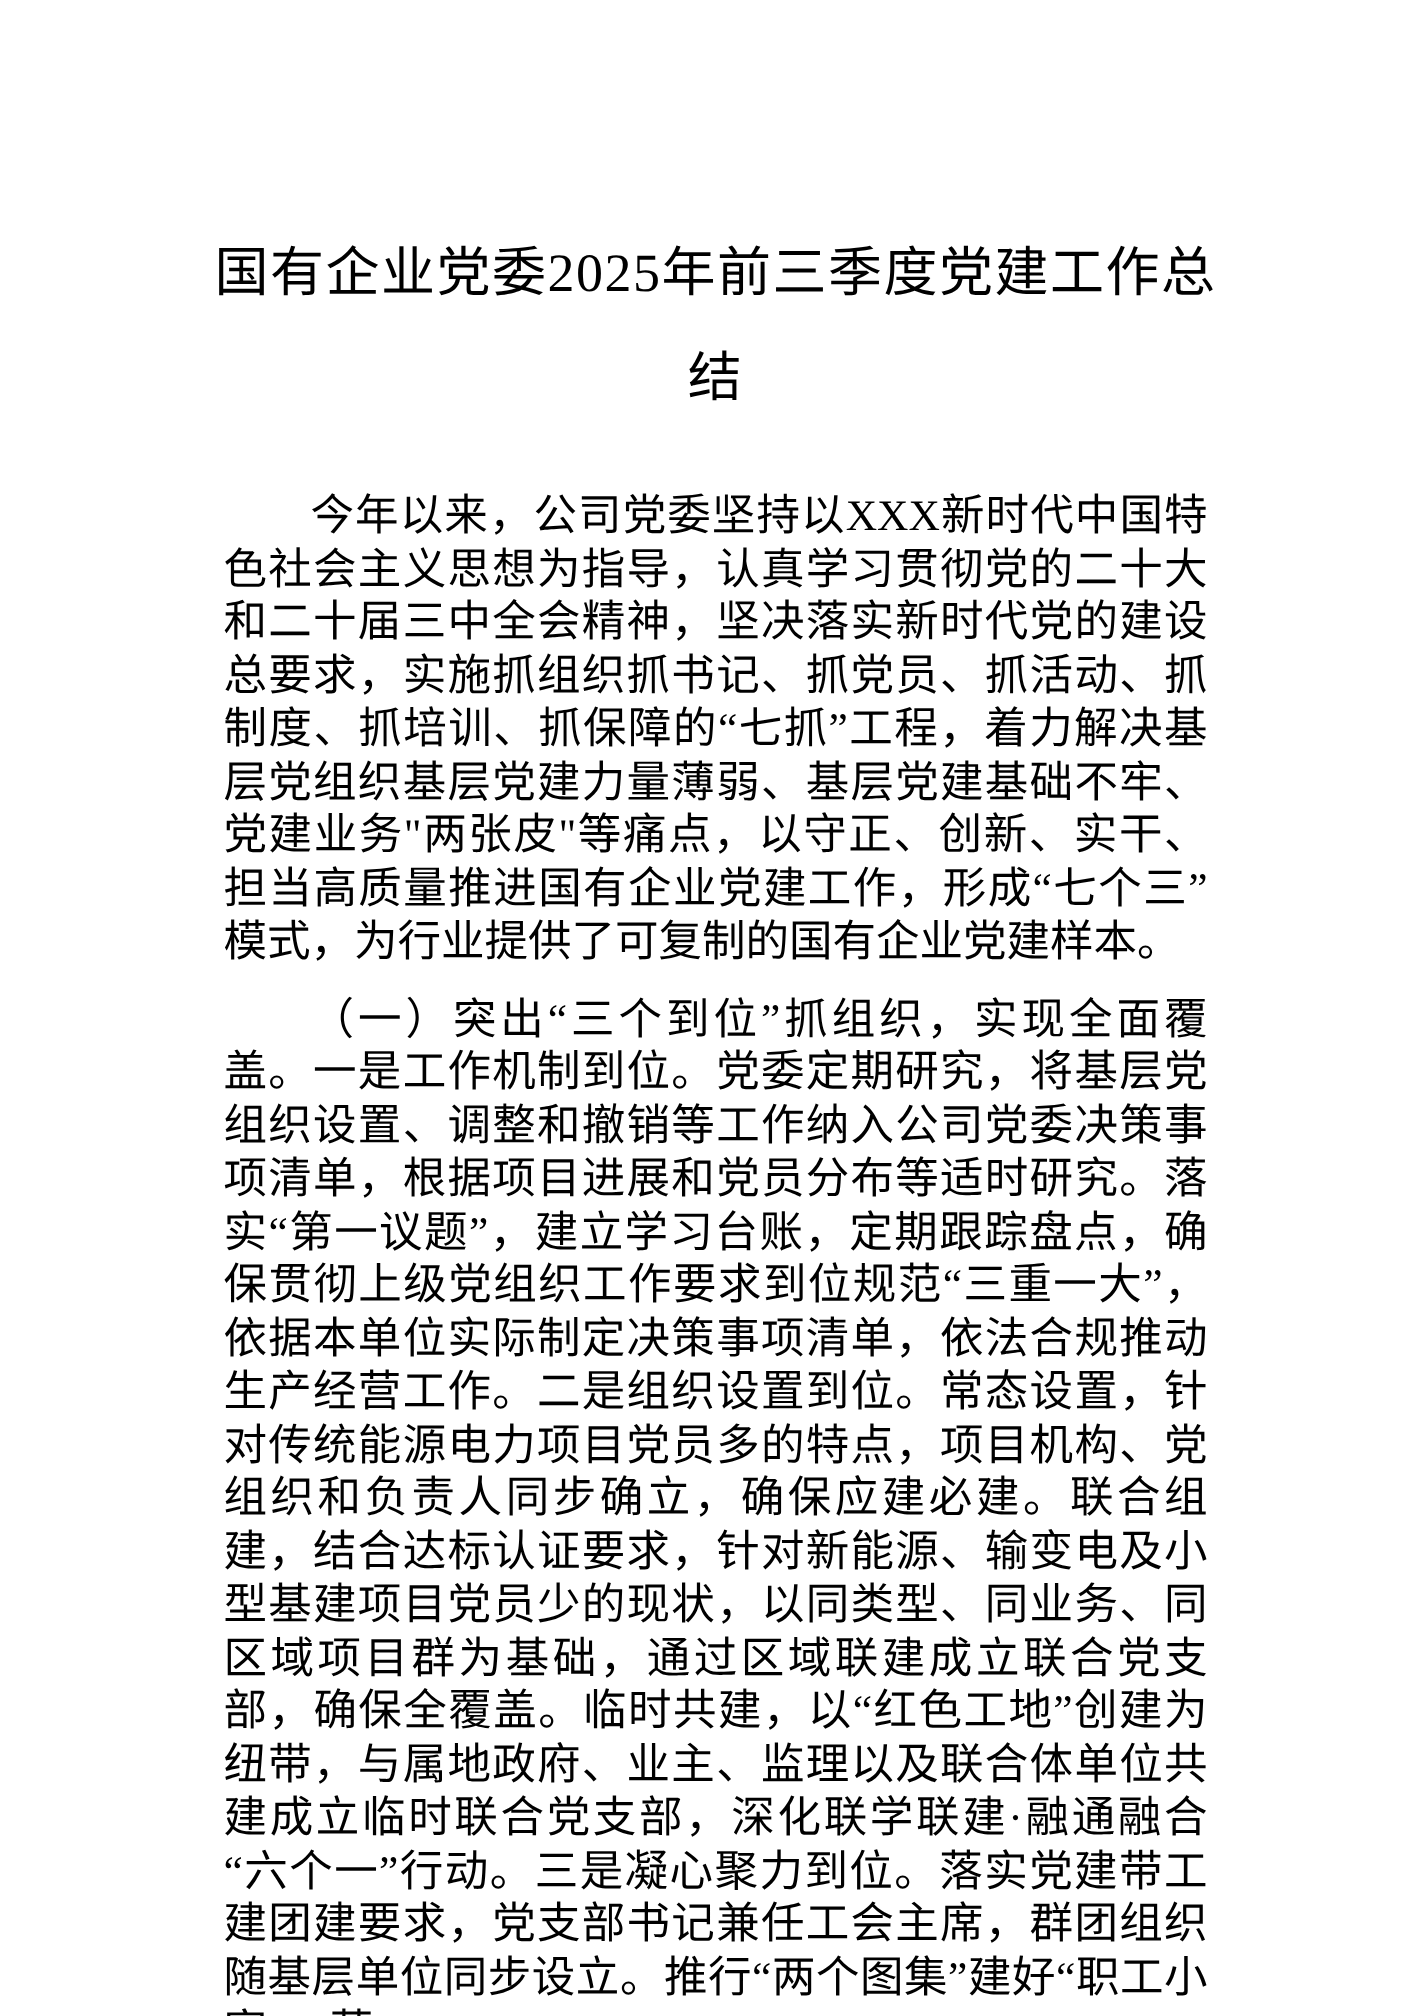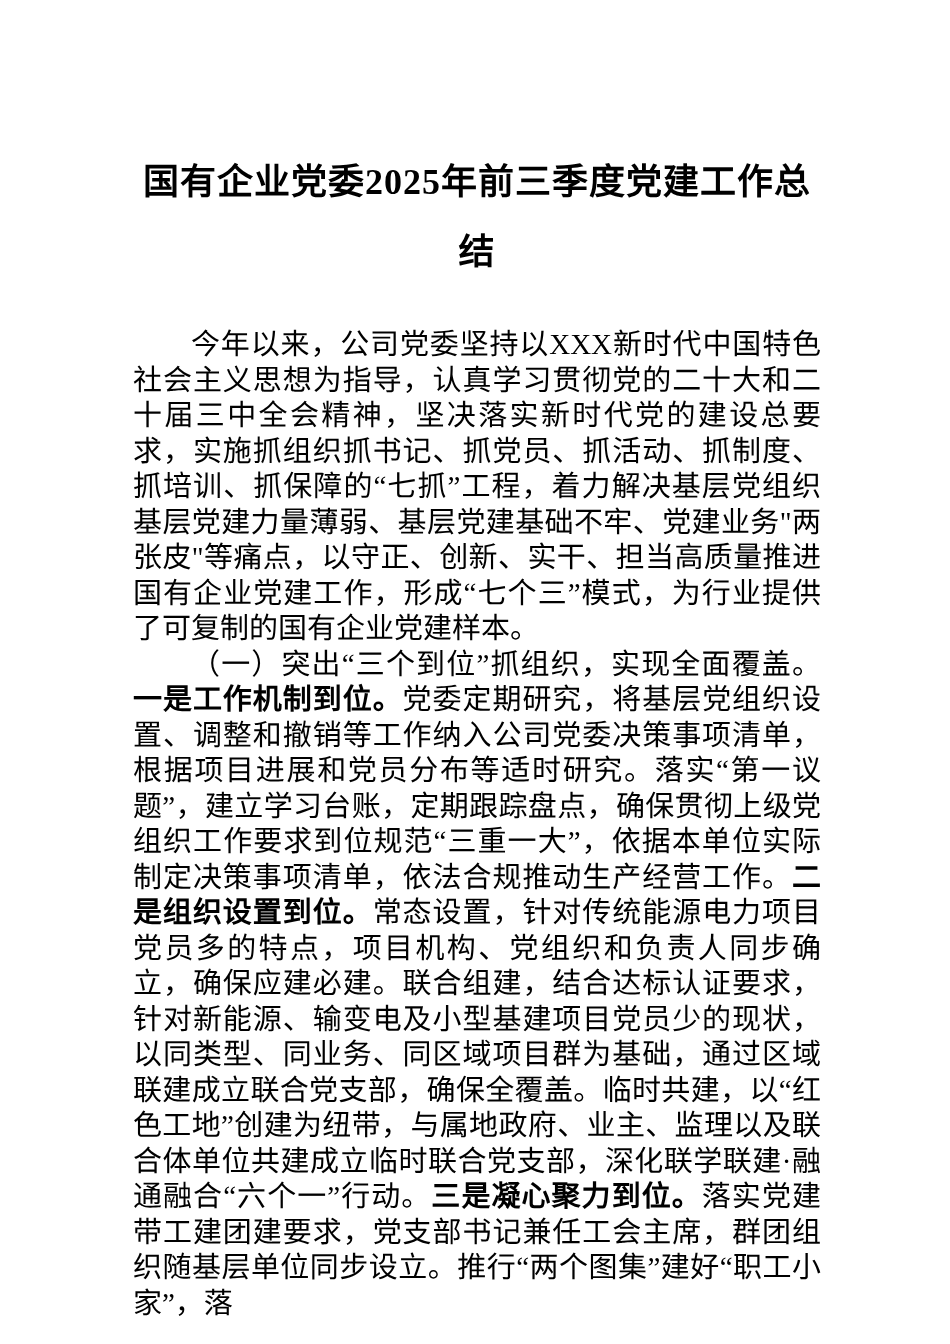--- a/index.html
+++ b/index.html
@@ -16,37 +16,37 @@
     color: #000000;
     box-sizing: border-box;
     padding: 147px 129px 0 133px;
     overflow: hidden;
     font-family: "Liberation Serif", serif;
   }
   .doc-title {
     margin: 0;
     font-size: 36px;
     line-height: 70px;
-    font-weight: bold;
+    font-weight: normal;
     text-align: center;
     letter-spacing: 1px;
   }
   .doc-body {
     margin-top: 40px;
     font-size: 29px;
     line-height: 35.5px;
     text-align: justify;
   }
   .para {
-    margin: 0;
+    margin: 16px;
     text-indent: 2em;
     word-break: break-all;
   }
   .para .bold {
-    font-weight: bold;
+    font-weight: normal;
   }
 </style>
 </head>
 <body>
 
 <div class="page">
   <h1 class="doc-title">国有企业党委2025年前三季度党建工作总结</h1>
 
   <div class="doc-body">
     <p class="para"><span>今年以来，公司党委坚持以XXX新时代中国特色社会主义思想为指导，认真学习贯彻党的二十大和二十届三中全会精神，坚决落实新时代党的建设总要求，实施抓组织抓书记、抓党员、抓活动、抓制度、抓培训、抓保障的“七抓”工程，着力解决基层党组织基层党建力量薄弱、基层党建基础不牢、党建业务"两张皮"等痛点，以守正、创新、实干、担当高质量推进国有企业党建工作，形成“七个三”模式，为行业提供了可复制的国有企业党建样本。</span></p>

